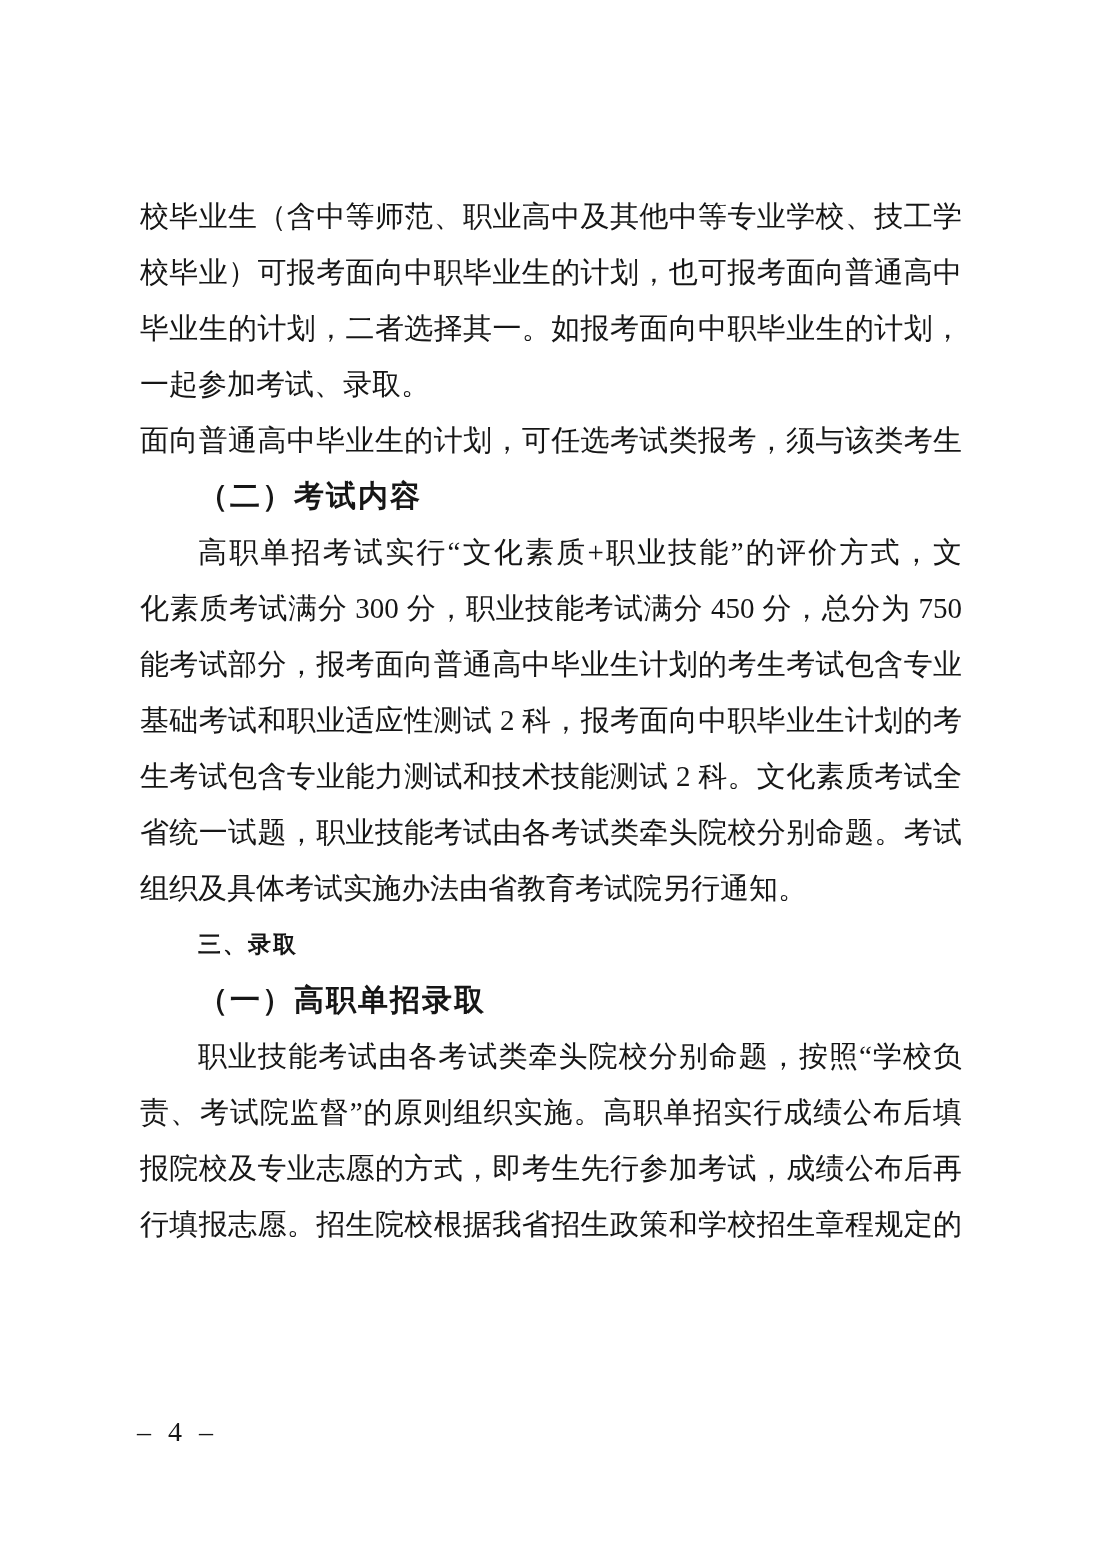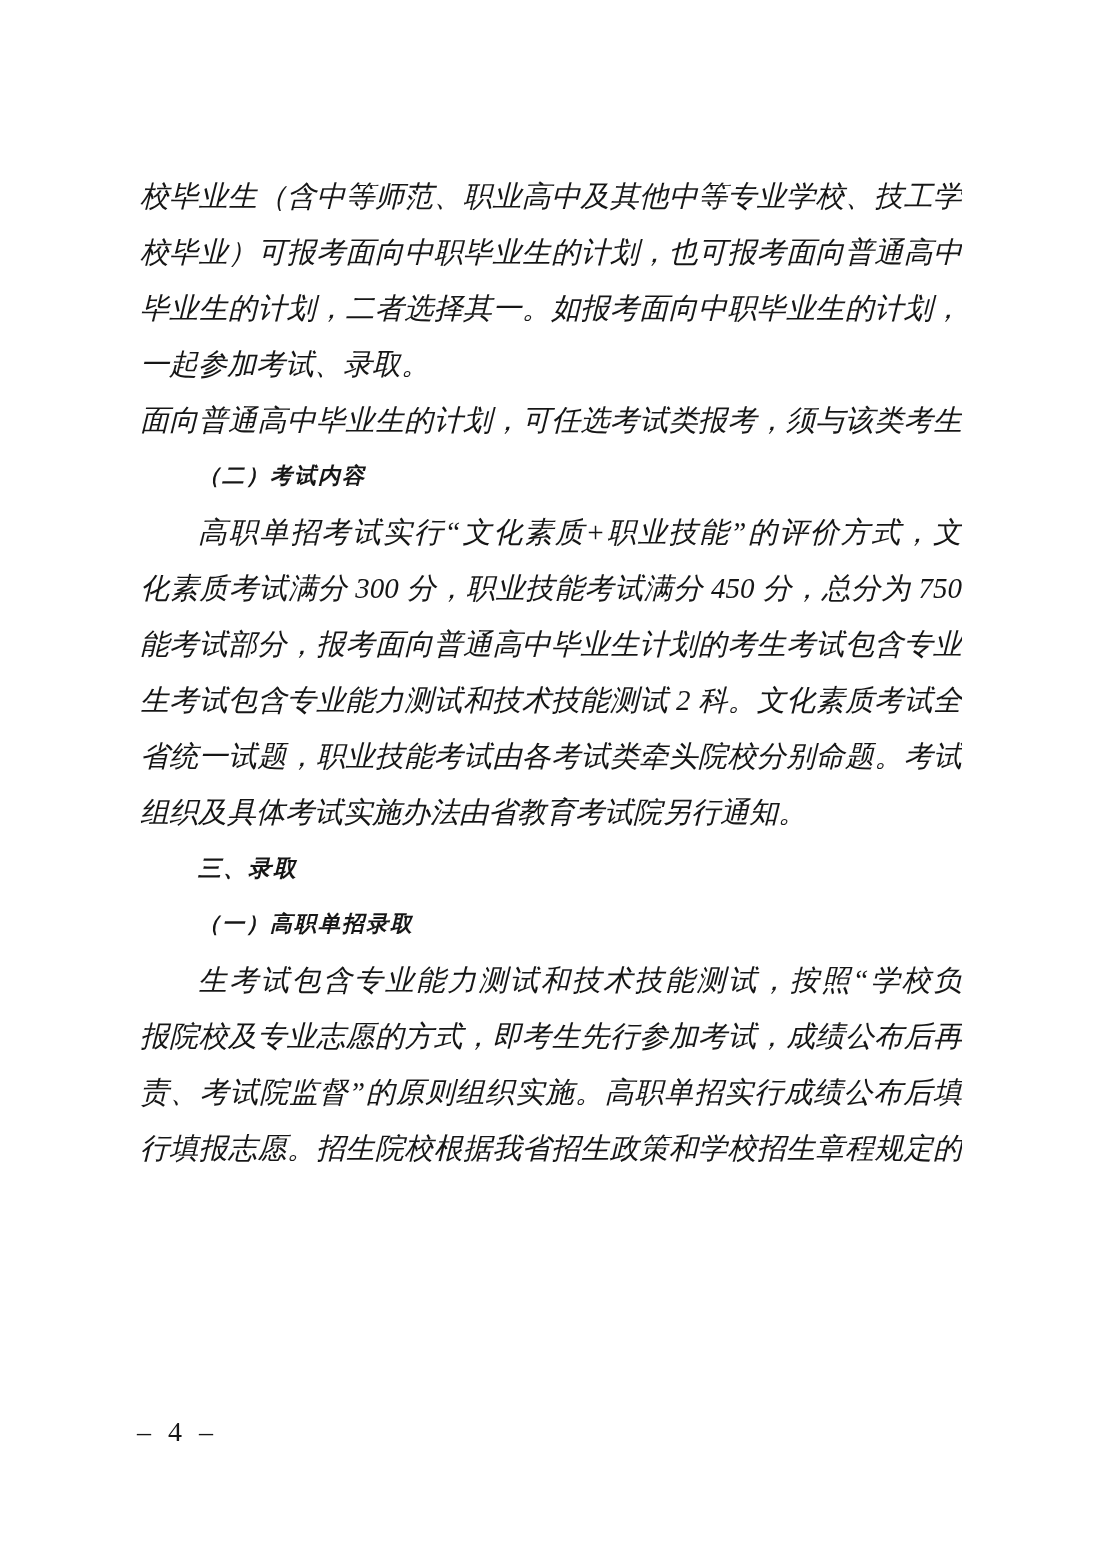--- a/index.html
+++ b/index.html
@@ -11,44 +11,43 @@
     width: 1102px;
     height: 1559px;
     background: #ffffff;
     color: #161616;
     font-family: "Liberation Serif", "DejaVu Serif", serif;
     overflow: hidden;
   }
   .doc-body {
     position: absolute;
     left: 140px;
-    top: 168px;
+    top: 188px;
     width: 822px;
-    font-style: italic;
   }
   .line {
     font-size: 29px;
     line-height: 56px;
     height: 56px;
     overflow: hidden;
     text-align: justify;
     text-align-last: justify;
     -moz-text-align-last: justify;
     white-space: normal;
   }
   .line.last {
     text-align: left;
     text-align-last: left;
     -moz-text-align-last: left;
   }
   .line.indent {
     text-indent: 58px;
   }
   .heading-kai {
-    font-size: 22px;
+    font-size: 30px;
     line-height: 56px;
     height: 56px;
     font-weight: bold;
     text-indent: 58px;
     text-align: left;
     letter-spacing: 2px;
   }
   .heading-hei {
     font-family: "Liberation Sans", "DejaVu Sans", sans-serif;
     font-size: 23px;
@@ -78,28 +77,29 @@
   <div class="line">校毕业）可报考面向中职毕业生的计划，也可报考面向普通高中</div>
   <div class="line">毕业生的计划，二者选择其一。如报考面向中职毕业生的计划，</div>
   <div class="line last">一起参加考试、录取。</div>
   <div class="line">面向普通高中毕业生的计划，可任选考试类报考，须与该类考生</div>
 
   <div class="heading-kai">（二）考试内容</div>
 
   <div class="line indent">高职单招考试实行“文化素质+职业技能”的评价方式，文</div>
   <div class="line">化素质考试满分 300 分，职业技能考试满分 450 分，总分为 750</div>
   <div class="line">能考试部分，报考面向普通高中毕业生计划的考生考试包含专业</div>
+  <div class="line">基础考试和职业适应性测试 2 科，报考面向中职毕业生计划的考</div>
   <div class="line">生考试包含专业能力测试和技术技能测试 2 科。文化素质考试全</div>
   <div class="line">省统一试题，职业技能考试由各考试类牵头院校分别命题。考试</div>
   <div class="line last">组织及具体考试实施办法由省教育考试院另行通知。</div>
 
   <div class="heading-hei">三、录取</div>
 
   <div class="heading-kai">（一）高职单招录取</div>
 
-  <div class="line indent">生考试包含专业能力测试和技术技能测试，按照“学校负</div>
+  <div class="line indent">职业技能考试由各考试类牵头院校分别命题，按照“学校负</div>
+  <div class="line">责、考试院监督”的原则组织实施。高职单招实行成绩公布后填</div>
   <div class="line">报院校及专业志愿的方式，即考生先行参加考试，成绩公布后再</div>
-  <div class="line">责、考试院监督”的原则组织实施。高职单招实行成绩公布后填</div>
   <div class="line">行填报志愿。招生院校根据我省招生政策和学校招生章程规定的</div>
 
 </div>
 
 <div class="page-footer">– 4 –</div>
 
 </body></html>

